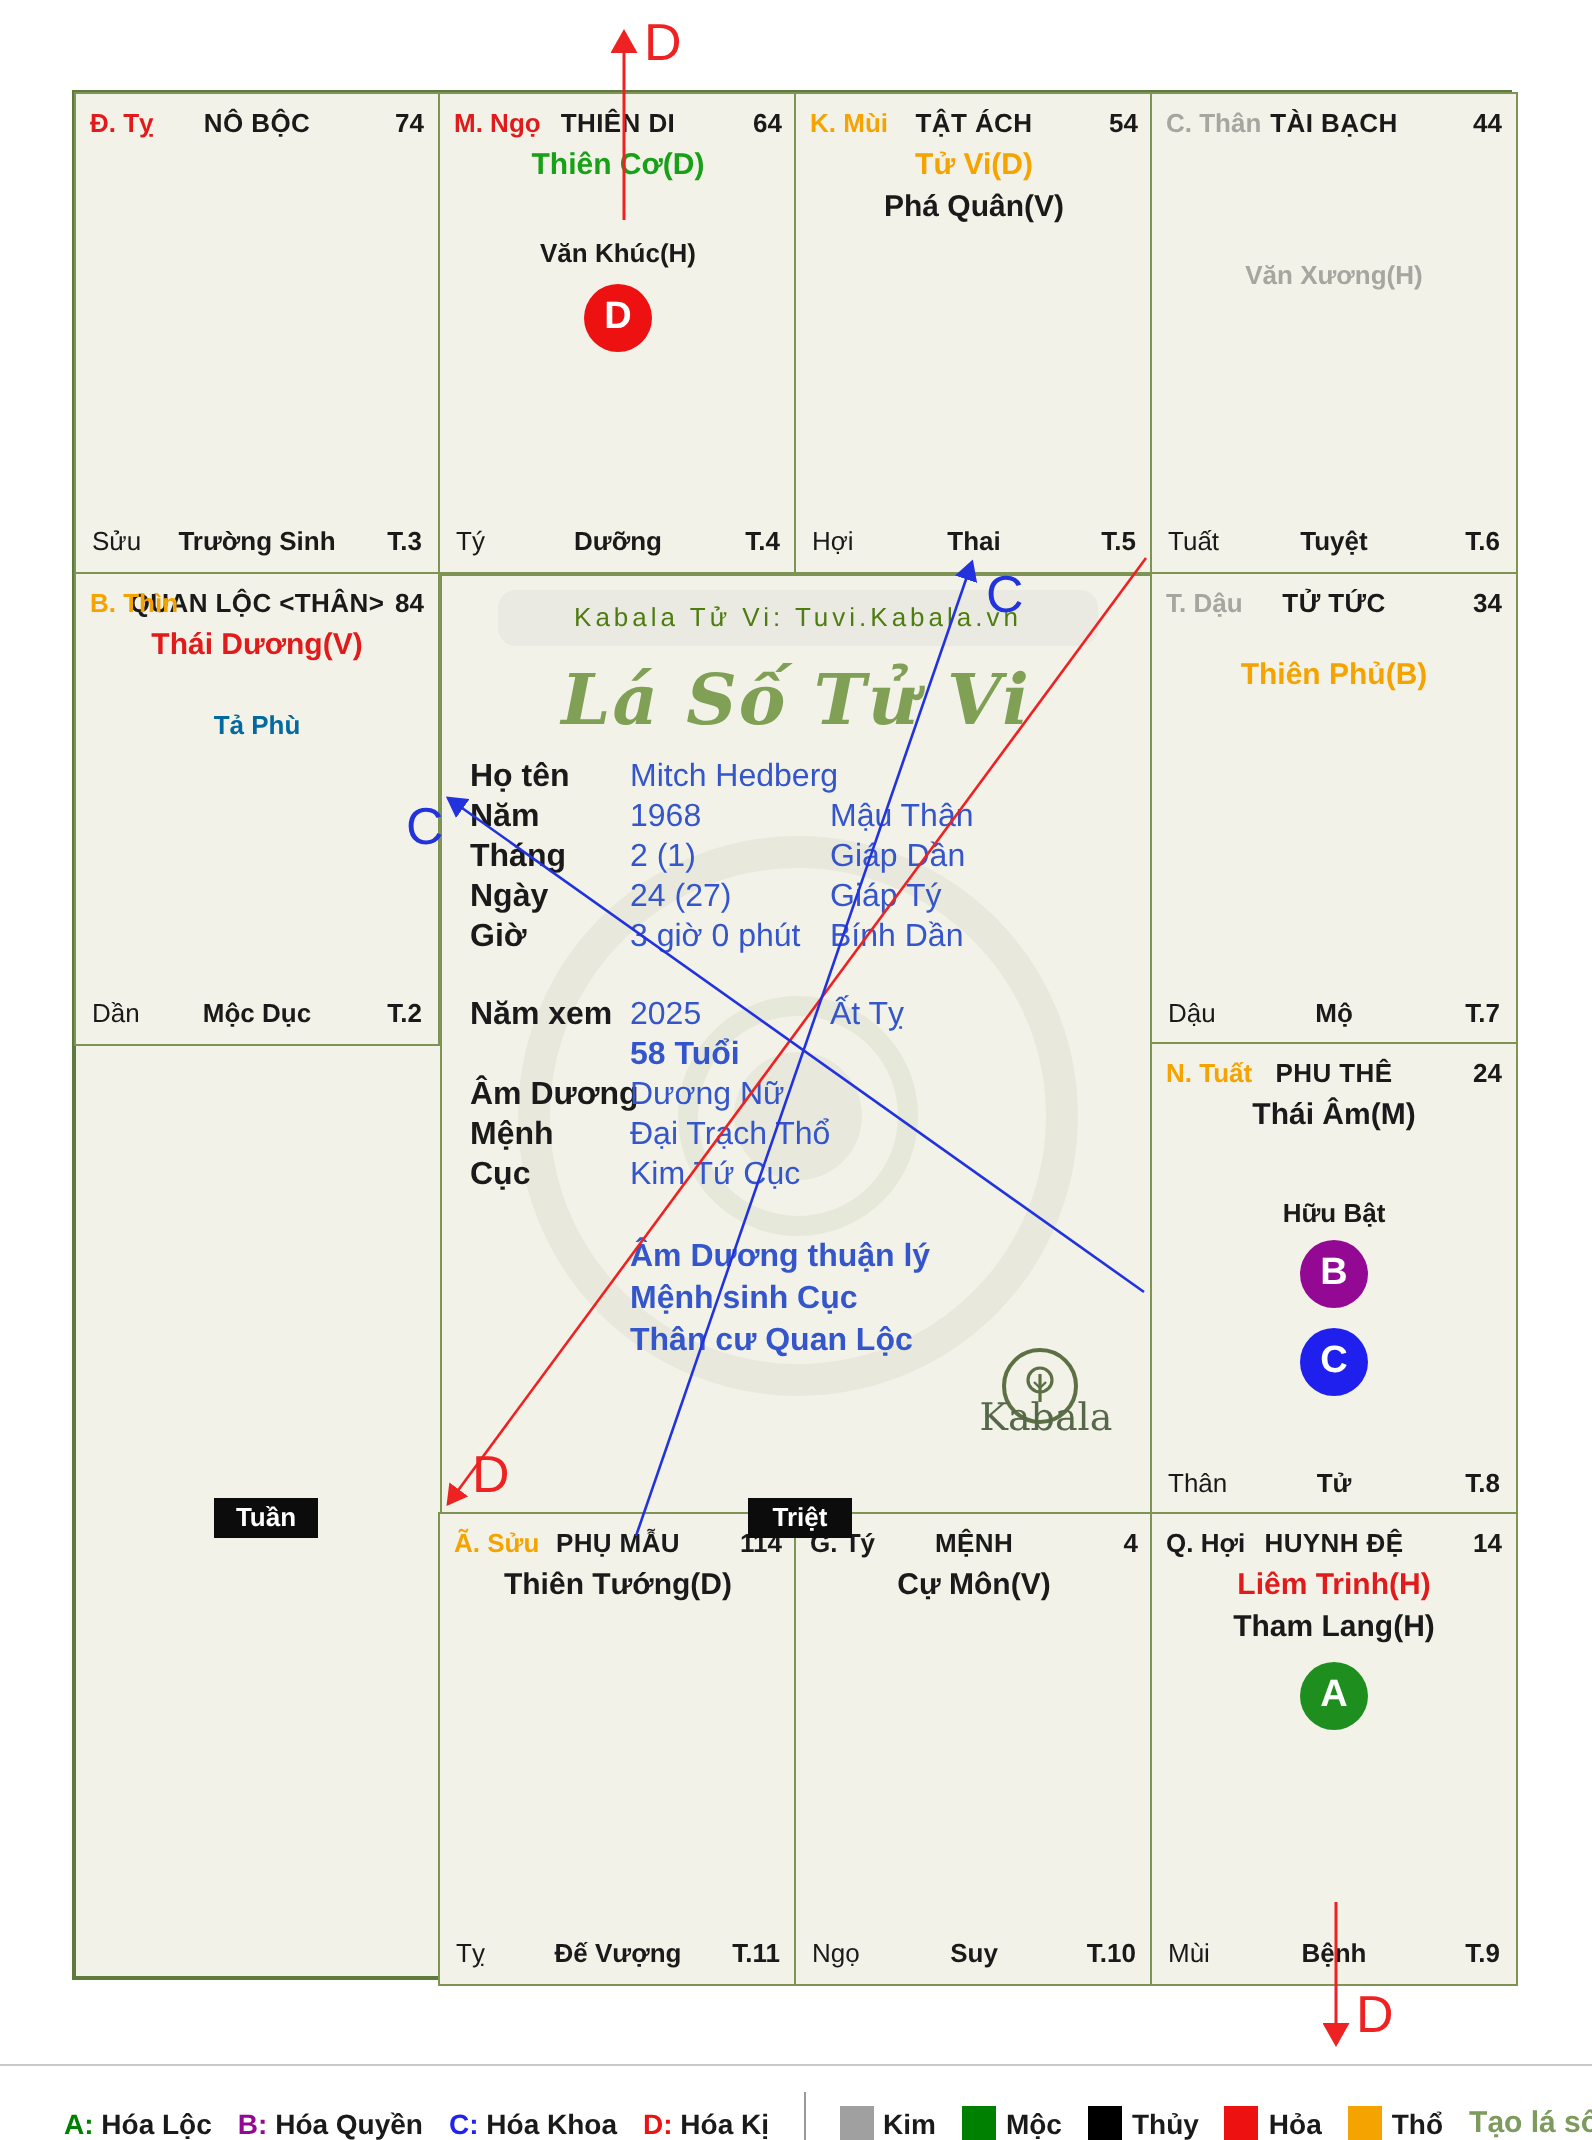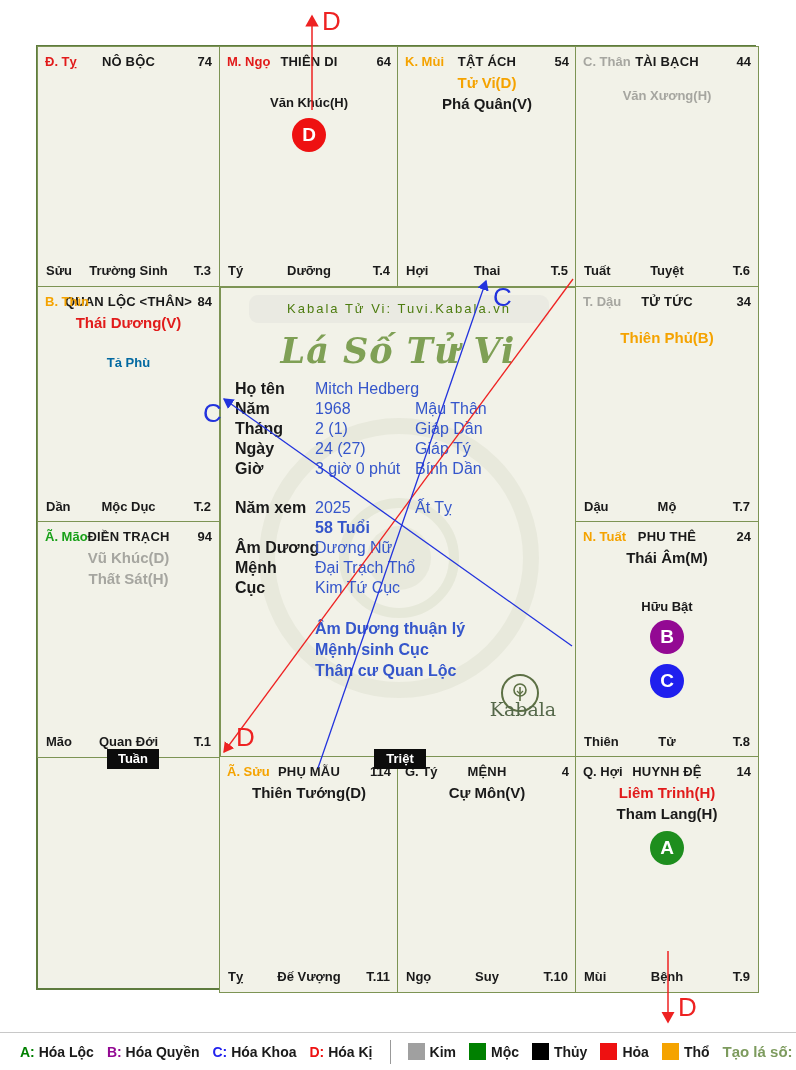--- a/index.html
+++ b/index.html
@@ -12,28 +12,28 @@
   .num{position:absolute;right:7px;top:7px;font-size:13px;font-weight:bold;color:#1a1a1a;z-index:2;}
   .palace{text-align:center;margin-top:7px;font-size:13px;font-weight:bold;color:#1a1a1a;
           letter-spacing:.2px;position:relative;z-index:1;white-space:nowrap;}
   .stars{text-align:center;margin-top:3px;}
   .star{font-size:15px;font-weight:bold;line-height:21px;}
   .sub{font-size:13px;font-weight:bold;line-height:18px;}
   .circ{display:inline-flex;align-items:center;justify-content:center;width:34px;height:34px;
         border-radius:50%;color:#fff;font-size:19px;font-weight:bold;margin-top:6px;}
   .star:empty,.sub:empty,.circ:empty{display:none;}
   .ngo .sub{margin-top:25px;}
-  .than .sub{margin-top:18px;}
+  .than .sub{margin-top:60px;}
   .tuat .sub{margin-top:30px;}
   .tuat .c2{margin-top:10px;display:flex;margin-left:auto;margin-right:auto;}
   .tuat .c1{display:flex;margin-left:auto;margin-right:auto;margin-top:4px;}
   .thin .sub{margin-top:21px;}
   .hoi .c1{margin-top:7px;}
   .brow{position:absolute;left:0;right:0;bottom:5px;height:18px;font-size:13px;}
-  .branch{position:absolute;left:8px;font-weight:700;}
+  .branch{position:absolute;left:8px;font-weight:400;}
   .sinh{position:absolute;left:0;right:0;text-align:center;font-weight:600;}
   .tnum{position:absolute;right:8px;font-weight:bold;}
   
   .center{position:absolute;left:182px;top:240px;width:356px;height:470px;
           border:1px solid #7d9454;box-sizing:border-box;background:#f2f2e8;}
   .wm-ring1{position:absolute;left:38px;top:130px;width:280px;height:280px;border-radius:50%;
             border:16px solid rgba(110,130,70,.07);box-sizing:border-box;}
   .wm-ring2{position:absolute;left:118px;top:210px;width:120px;height:120px;border-radius:50%;
             border:10px solid rgba(110,130,70,.09);box-sizing:border-box;}
   .wm-core{position:absolute;left:146px;top:238px;width:64px;height:64px;border-radius:50%;
@@ -58,21 +58,21 @@
              font-family:"DejaVu Serif",serif;font-size:19px;color:#55684a;}
   
   .badge{position:absolute;width:52px;height:20px;line-height:20px;text-align:center;
          background:#0c0c0c;color:#ffffff;font-size:13px;font-weight:bold;z-index:40;}
   
   .overlay{position:absolute;left:0;top:0;width:796px;height:1070px;z-index:55;pointer-events:none;}
   .fly{position:absolute;font-size:26px;z-index:60;pointer-events:none;}
   
   .footer{position:absolute;left:0;top:1032px;width:796px;height:38px;background:#ffffff;
           border-top:1px solid #c8c8c8;box-sizing:border-box;}
-  .frow{display:flex;align-items:center;height:100%;padding:0 20px;gap:13px;
+  .frow{display:flex;align-items:flex-end;height:100%;padding:0 32px;gap:13px;
         font-size:14px;font-weight:bold;}
   .fh{white-space:nowrap;}
   .fdiv{width:1px;height:24px;background:#999;margin:0 4px;flex:none;}
   .fe{display:flex;align-items:center;gap:5px;white-space:nowrap;}
   .sq{width:17px;height:17px;flex:none;}
   .credit{margin-left:auto;font-size:15px;font-weight:bold;color:#7d9b5e;white-space:nowrap;}
 </style>
 </head>
 <body>
 
@@ -87,20 +87,21 @@
       <span class="sinh">Trường Sinh</span>
       <span class="tnum">T.3</span>
     </div>
   </div>
 
   <div class="cell ngo" style="left:181px;top:-1px;width:180px;height:241px">
     <span class="stem" style="color: rgb(225, 27, 27);">M. Ngọ</span>
     <span class="num">64</span>
     <div class="palace">THIÊN DI</div>
     <div class="stars">
+      <div class="star" style="color: rgb(24, 160, 24);">Thiên Cơ(D)</div>
       <div class="sub" style="color: rgb(26, 26, 26);">Văn Khúc(H)</div>
       <div class="circ c1" style="background: rgb(238, 17, 17);">D</div>
     </div>
     <div class="brow">
       <span class="branch">Tý</span>
       <span class="sinh">Dưỡng</span>
       <span class="tnum">T.4</span>
     </div>
   </div>
 
@@ -155,47 +156,33 @@
     <div class="stars">
       <div class="star" style="color: rgb(245, 163, 0); margin-top: 18px;">Thiên Phủ(B)</div>
     </div>
     <div class="brow">
       <span class="branch">Dậu</span>
       <span class="sinh">Mộ</span>
       <span class="tnum">T.7</span>
     </div>
   </div>
 
-  <div class="cell mao" style="left:-1px;top:474px;width:183px;height:237px">
-    <span class="stem" style="color: rgb(24, 160, 24);">Ã. Mão</span>
-    <span class="num">94</span>
-    <div class="palace">ĐIỀN TRẠCH</div>
-    <div class="stars">
-      <div class="star" style="color: rgb(166, 166, 160);">Vũ Khúc(D)</div>
-      <div class="star" style="color: rgb(166, 166, 160);">Thất Sát(H)</div>
-    </div>
-    <div class="brow">
-      <span class="branch">Mão</span>
-      <span class="sinh">Quan Đới</span>
-      <span class="tnum">T.1</span>
-    </div>
-  </div>
 
   <div class="cell tuat" style="left:537px;top:474px;width:184px;height:237px">
     <span class="stem" style="color: rgb(245, 163, 0);">N. Tuất</span>
     <span class="num">24</span>
     <div class="palace">PHU THÊ</div>
     <div class="stars">
       <div class="star" style="color: rgb(26, 26, 26);">Thái Âm(M)</div>
       <div class="sub" style="color: rgb(26, 26, 26);">Hữu Bật</div>
       <div class="circ c1" style="background: rgb(147, 9, 147);">B</div>
       <div class="circ c2" style="background: rgb(31, 31, 238);">C</div>
     </div>
     <div class="brow">
-      <span class="branch">Thiên</span>
+      <span class="branch">Thân</span>
       <span class="sinh">Tử</span>
       <span class="tnum">T.8</span>
     </div>
   </div>
 
 
   <div class="cell suu" style="left:181px;top:709px;width:180px;height:237px">
     <span class="stem" style="color: rgb(245, 163, 0);">Ã. Sửu</span>
     <span class="num">114</span>
     <div class="palace">PHỤ MẪU</div>

